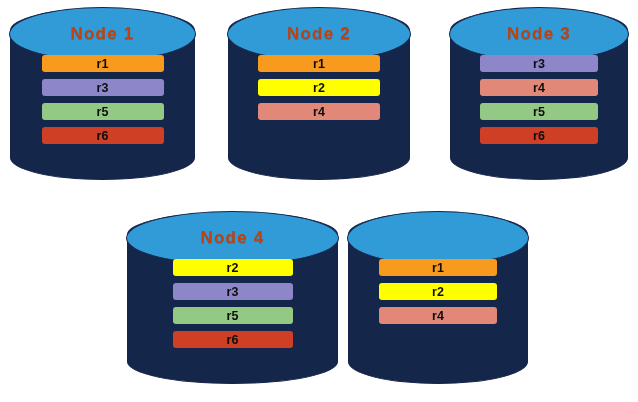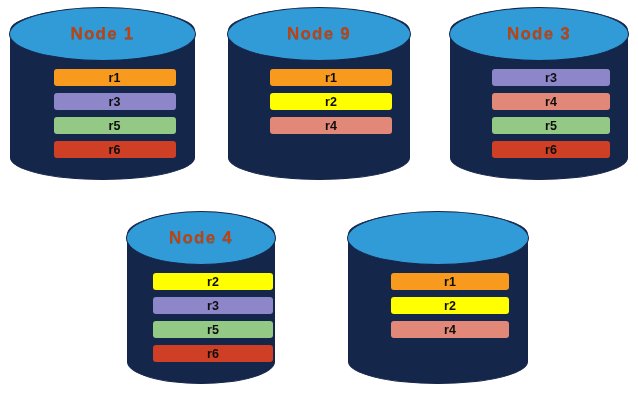--- a/index.html
+++ b/index.html
@@ -65,23 +65,22 @@
     font-weight: bold;
     font-size: 17px;
     letter-spacing: 1.2px;
     text-shadow: 0 1px 0 rgba(0,0,0,0.18);
     pointer-events: none;
   }
 
   .replica-list {
     position: absolute;
     left: 0;
-    top: 61px;
+    top: 47px;
     width: 100%;
-    padding-left: 12px;
   }
 
   .replica {
     height: 17px;
     margin: 0 auto 7px auto;
     border-radius: 3px;
     display: flex;
     align-items: center;
     justify-content: center;
     font-size: 12.5px;
@@ -101,39 +100,39 @@
       <div class="replica-list">
         <div class="replica" style="background: rgb(247, 154, 30); width: 122px; color: rgb(13, 13, 13);">r1</div>
         <div class="replica" style="background: rgb(141, 134, 201); width: 122px; color: rgb(13, 13, 13);">r3</div>
         <div class="replica" style="background: rgb(148, 200, 133); width: 122px; color: rgb(13, 13, 13);">r5</div>
         <div class="replica" style="background: rgb(207, 63, 38); width: 122px; color: rgb(13, 13, 13);">r6</div>
       </div>
     </div>
     <div class="node" style="left: 228px; top: 8px; width: 182px; height: 172px;">
       <div class="cyl-body" style="background: rgb(21, 38, 75);"></div>
       <div class="cyl-top" style="background: rgb(49, 155, 215);"></div>
-      <div class="node-title">Node  9</div>
+      <div class="node-title">Node  2</div>
       <div class="replica-list">
         <div class="replica" style="background: rgb(247, 154, 30); width: 122px; color: rgb(13, 13, 13);">r1</div>
         <div class="replica" style="background: rgb(255, 255, 0); width: 122px; color: rgb(13, 13, 13);">r2</div>
         <div class="replica" style="background: rgb(226, 136, 120); width: 122px; color: rgb(13, 13, 13);">r4</div>
       </div>
     </div>
     <div class="node" style="left: 450px; top: 8px; width: 178px; height: 172px;">
       <div class="cyl-body" style="background: rgb(21, 38, 75);"></div>
       <div class="cyl-top" style="background: rgb(49, 155, 215);"></div>
       <div class="node-title">Node  3</div>
       <div class="replica-list">
         <div class="replica" style="background: rgb(141, 134, 201); width: 118px; color: rgb(13, 13, 13);">r3</div>
         <div class="replica" style="background: rgb(226, 136, 120); width: 118px; color: rgb(13, 13, 13);">r4</div>
         <div class="replica" style="background: rgb(148, 200, 133); width: 118px; color: rgb(13, 13, 13);">r5</div>
         <div class="replica" style="background: rgb(207, 63, 38); width: 118px; color: rgb(13, 13, 13);">r6</div>
       </div>
     </div>
-    <div class="node" style="left: 127px; top: 212px; width: 148px; height: 172px;">
+    <div class="node" style="left: 127px; top: 212px; width: 211px; height: 172px;">
       <div class="cyl-body" style="background: rgb(21, 38, 75);"></div>
       <div class="cyl-top" style="background: rgb(49, 155, 215);"></div>
       <div class="node-title">Node  4</div>
       <div class="replica-list">
         <div class="replica" style="background: rgb(255, 255, 0); width: 120px; color: rgb(13, 13, 13);">r2</div>
         <div class="replica" style="background: rgb(141, 134, 201); width: 120px; color: rgb(13, 13, 13);">r3</div>
         <div class="replica" style="background: rgb(148, 200, 133); width: 120px; color: rgb(13, 13, 13);">r5</div>
         <div class="replica" style="background: rgb(207, 63, 38); width: 120px; color: rgb(13, 13, 13);">r6</div>
       </div>
     </div>

